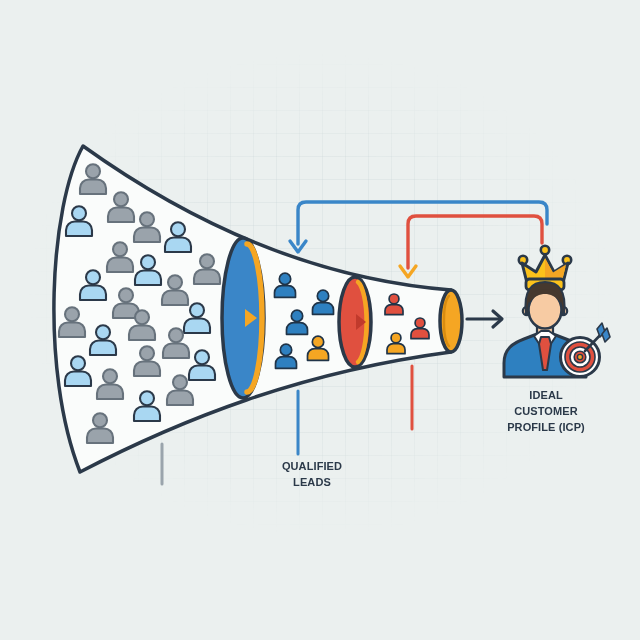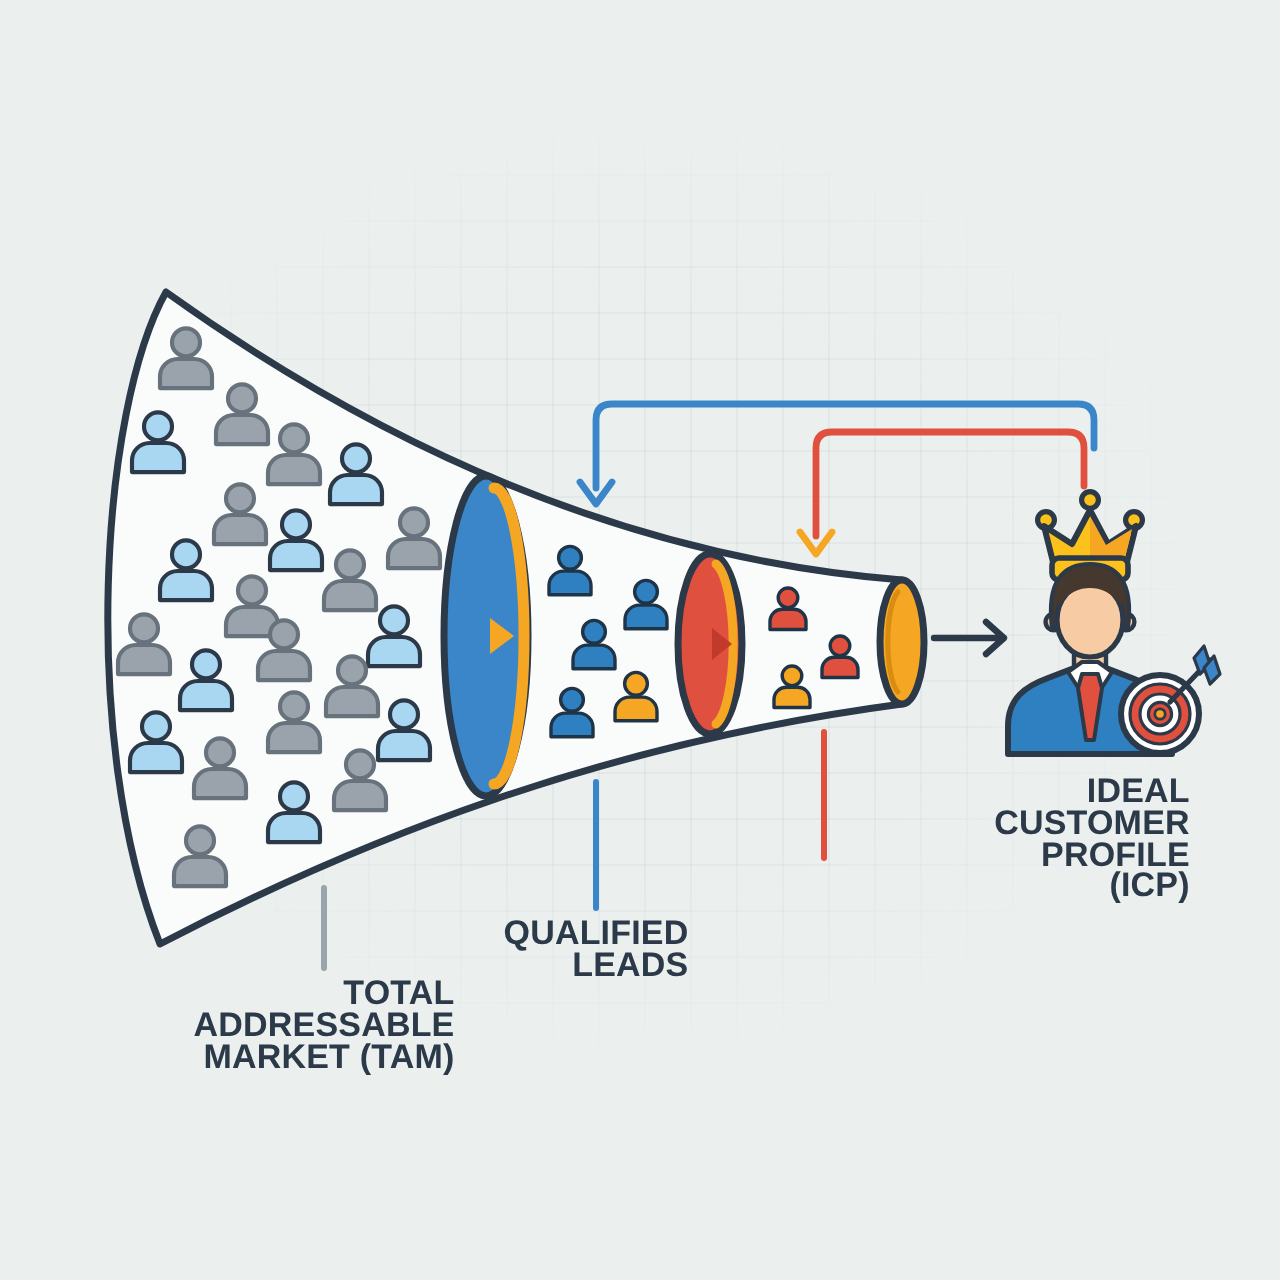--- a/index.html
+++ b/index.html
@@ -38,24 +38,24 @@
   .s-blue     { stroke: var(--blue); }
   .s-red      { stroke: var(--red); }
   .s-orange   { stroke: var(--orange); }
   .s-orange-dark { stroke: var(--orange-dark); }
   .s-gray     { stroke: var(--gray-connector); }
   .hollow     { fill: none; }
 
   .stage-label {
     position: absolute;
     transform: translateX(-50%);
-    text-align: right;
+    text-align: center;
     white-space: pre-line;
     font-weight: 700;
-    font-size: 17px;
+    font-size: 11px;
     line-height: 15.8px;
     letter-spacing: 0.1px;
     color: var(--label, #2b3949);
     font-family: "Liberation Sans", sans-serif;
   }
 </style>
 </head>
 <body>
 
 <div class="canvas">
@@ -268,21 +268,18 @@
       </g>
 
       <g>
         <path class="ink hollow" stroke-width="2.6" d="M 605 330 L 585 351"></path>
         <path class="f-blue ink" stroke-width="1.6" d="M 597 329 L 602 323 L 605 332 L 600 337 Z"></path>
         <path class="f-blue ink" stroke-width="1.6" d="M 602 334 L 607 328 L 610 337 L 605 342 Z"></path>
       </g>
     </g>
   </svg>
 
-  <div class="stage-label" style="left:162px; top:489px;">TOTAL
-ADDRESSABLE
-MARKET (TAM)</div>
-  <div class="stage-label" style="left:298px; top:459px;">QUALIFIED
+  <div class="stage-label" style="left:312px; top:459px;">QUALIFIED
 LEADS</div>
   <div class="stage-label" style="left:546px; top:388px;">IDEAL
 CUSTOMER
 PROFILE (ICP)</div>
 </div>
 
 </body></html>

